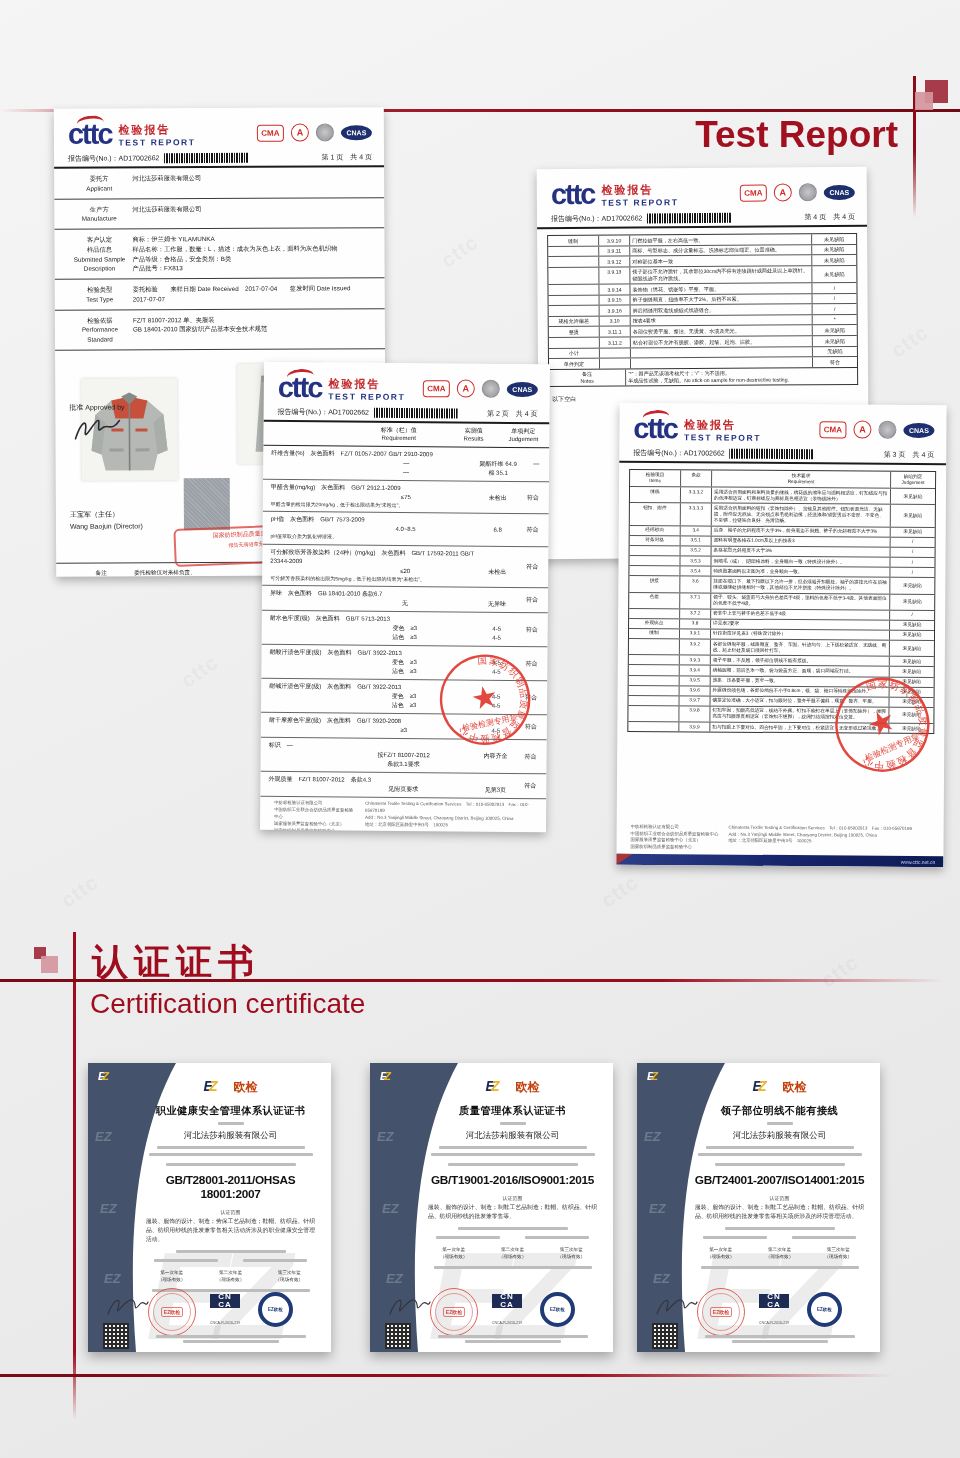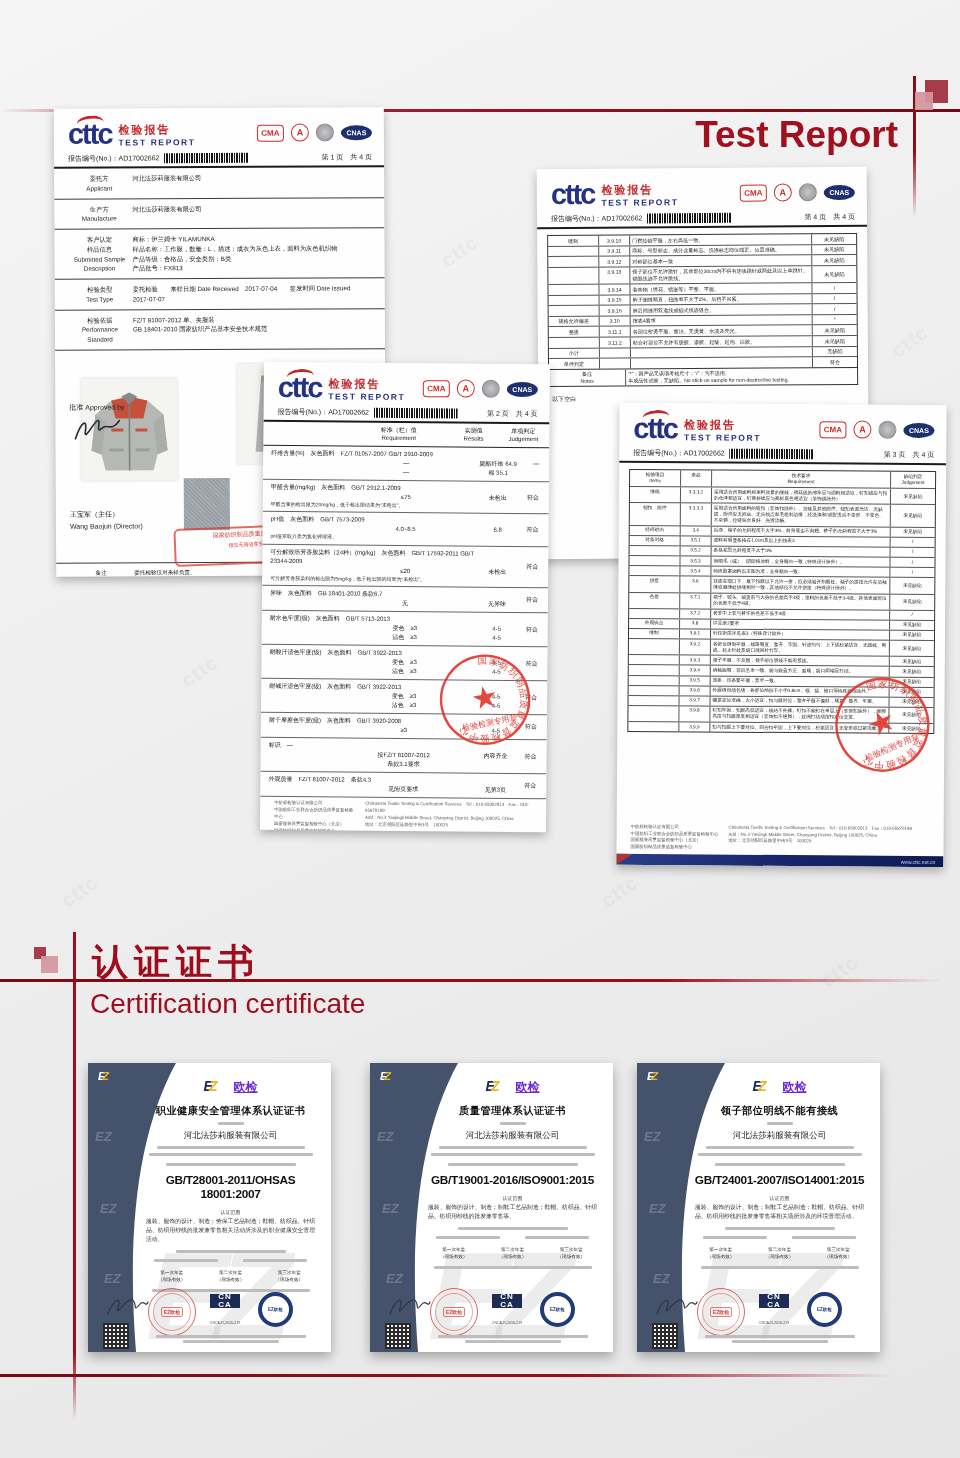--- a/index.html
+++ b/index.html
@@ -110,21 +110,21 @@
   .band{position:absolute;left:0;top:0;}
   .band-ez{position:absolute;left:7px;color:rgba(255,255,255,.22);font-weight:800;font-style:italic;font-size:13px;}
   .ez-mini{position:absolute;left:10px;top:7px;font-weight:800;font-style:italic;font-size:11px;color:#fff;}
   .ez-mini b{color:#e8b52b;margin-left:-3px;}
   .wm-ez{position:absolute;left:58px;bottom:-6px;font-size:125px;font-weight:800;font-style:italic;
     color:rgba(140,140,140,.17);letter-spacing:-14px;line-height:1;}
   .cert-inner{position:absolute;left:52px;right:10px;top:0;height:100%;text-align:center;}
   .cez{margin-top:15px;font-size:14px;}
   .cez .e{font-weight:800;font-style:italic;color:#1d2b4f;}
   .cez .z{font-weight:800;font-style:italic;color:#e8b52b;margin-left:-4px;}
-  .cez .t{font-weight:bold;color:#6d28d9;font-size:12px;margin-left:16px;text-decoration:underline;}
+  .cez .t{font-weight:bold;color:#c2410c;font-size:12px;margin-left:16px;}
   .cert-title{margin-top:8px;font-family:"Liberation Serif","DejaVu Serif",serif;font-weight:bold;
     font-size:10.2px;letter-spacing:.5px;color:#101010;}
   .bar{height:3px;background:#bdbdbd;margin:4px auto;border-radius:1px;}
   .cert-co{font-size:8.5px;color:#222;margin-top:5px;font-family:"Liberation Serif","DejaVu Serif",serif;}
   .cert-std{font-size:11.8px;font-weight:bold;color:#111;margin-top:7px;letter-spacing:-.3px;}
   .cert-scope-l{font-size:5px;color:#444;margin-top:8px;}
   .cert-scope{font-size:5.8px;color:#333;line-height:1.55;text-align:justify;margin:2px 6px 0;}
   .surv{display:flex;justify-content:space-between;margin:6px 4px 0;font-size:4.6px;color:#333;}
   .surv div{width:32%;line-height:1.5;}
   .cbadges{position:absolute;left:0;right:0;bottom:20px;height:44px;}

